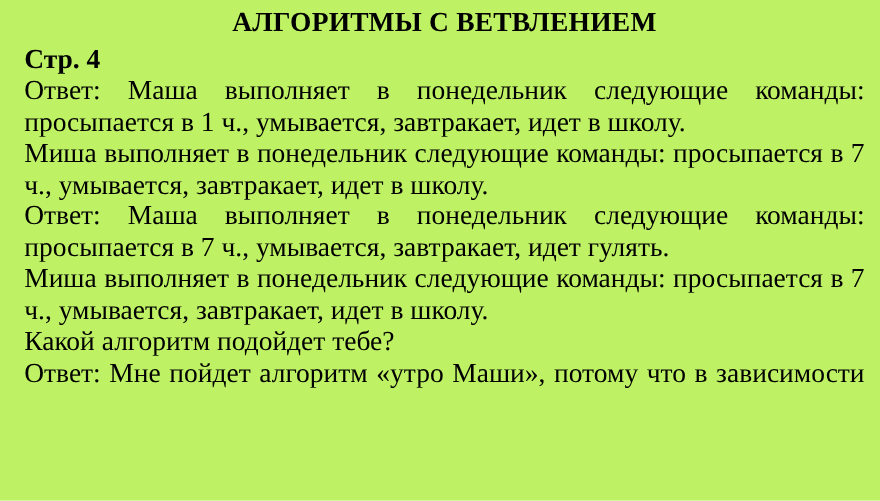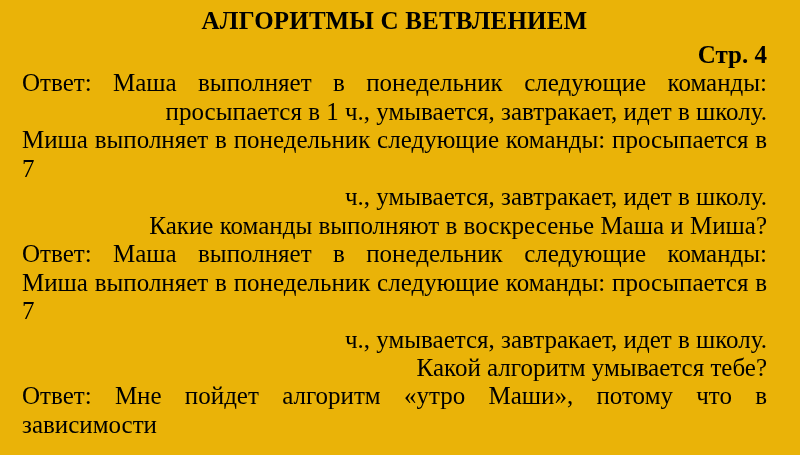--- a/index.html
+++ b/index.html
@@ -11,35 +11,35 @@
     width: 800px;
     height: 455px;
     overflow: hidden;
     font-family: "Liberation Serif", "DejaVu Serif", serif;
     color: #000000;
   }
   .page {
     box-sizing: border-box;
     width: 800px;
     height: 455px;
-    padding: 6px 33px 0 22px;
-    background: #eab308;
+    padding: 6px 14px 0 22px;
+    background: #bef264;
   }
   .title {
     font-size: 25px;
     line-height: 30px;
     font-weight: bold;
     text-align: center;
     margin-bottom: 5px;
     letter-spacing: 0.2px;
   }
   .line {
     font-size: 25px;
     line-height: 28.45px;
-    text-align: right;
+    text-align: left;
     white-space: normal;
   }
   .line.bold {
     font-weight: bold;
   }
   .line.justify {
     text-align: justify;
     text-align-last: justify;
   }
 </style>
@@ -53,26 +53,26 @@
 
 
   <div class="line justify">Ответ: Маша выполняет в понедельник следующие команды:</div>
 
   <div class="line">просыпается в 1 ч., умывается, завтракает, идет в школу.</div>
 
   <div class="line justify">Миша выполняет в понедельник следующие команды: просыпается в 7</div>
 
   <div class="line">ч., умывается, завтракает, идет в школу.</div>
 
-  <div class="line">Какие команды выполняют в воскресенье Маша и Миша?</div>
 
   <div class="line justify">Ответ: Маша выполняет в понедельник следующие команды:</div>
 
+  <div class="line">просыпается в 7 ч., умывается, завтракает, идет гулять.</div>
 
   <div class="line justify">Миша выполняет в понедельник следующие команды: просыпается в 7</div>
 
   <div class="line">ч., умывается, завтракает, идет в школу.</div>
 
-  <div class="line">Какой алгоритм умывается тебе?</div>
+  <div class="line">Какой алгоритм подойдет тебе?</div>
 
   <div class="line justify">Ответ: Мне пойдет алгоритм «утро Маши», потому что в зависимости</div>
 
 </div>
 
 </body></html>

